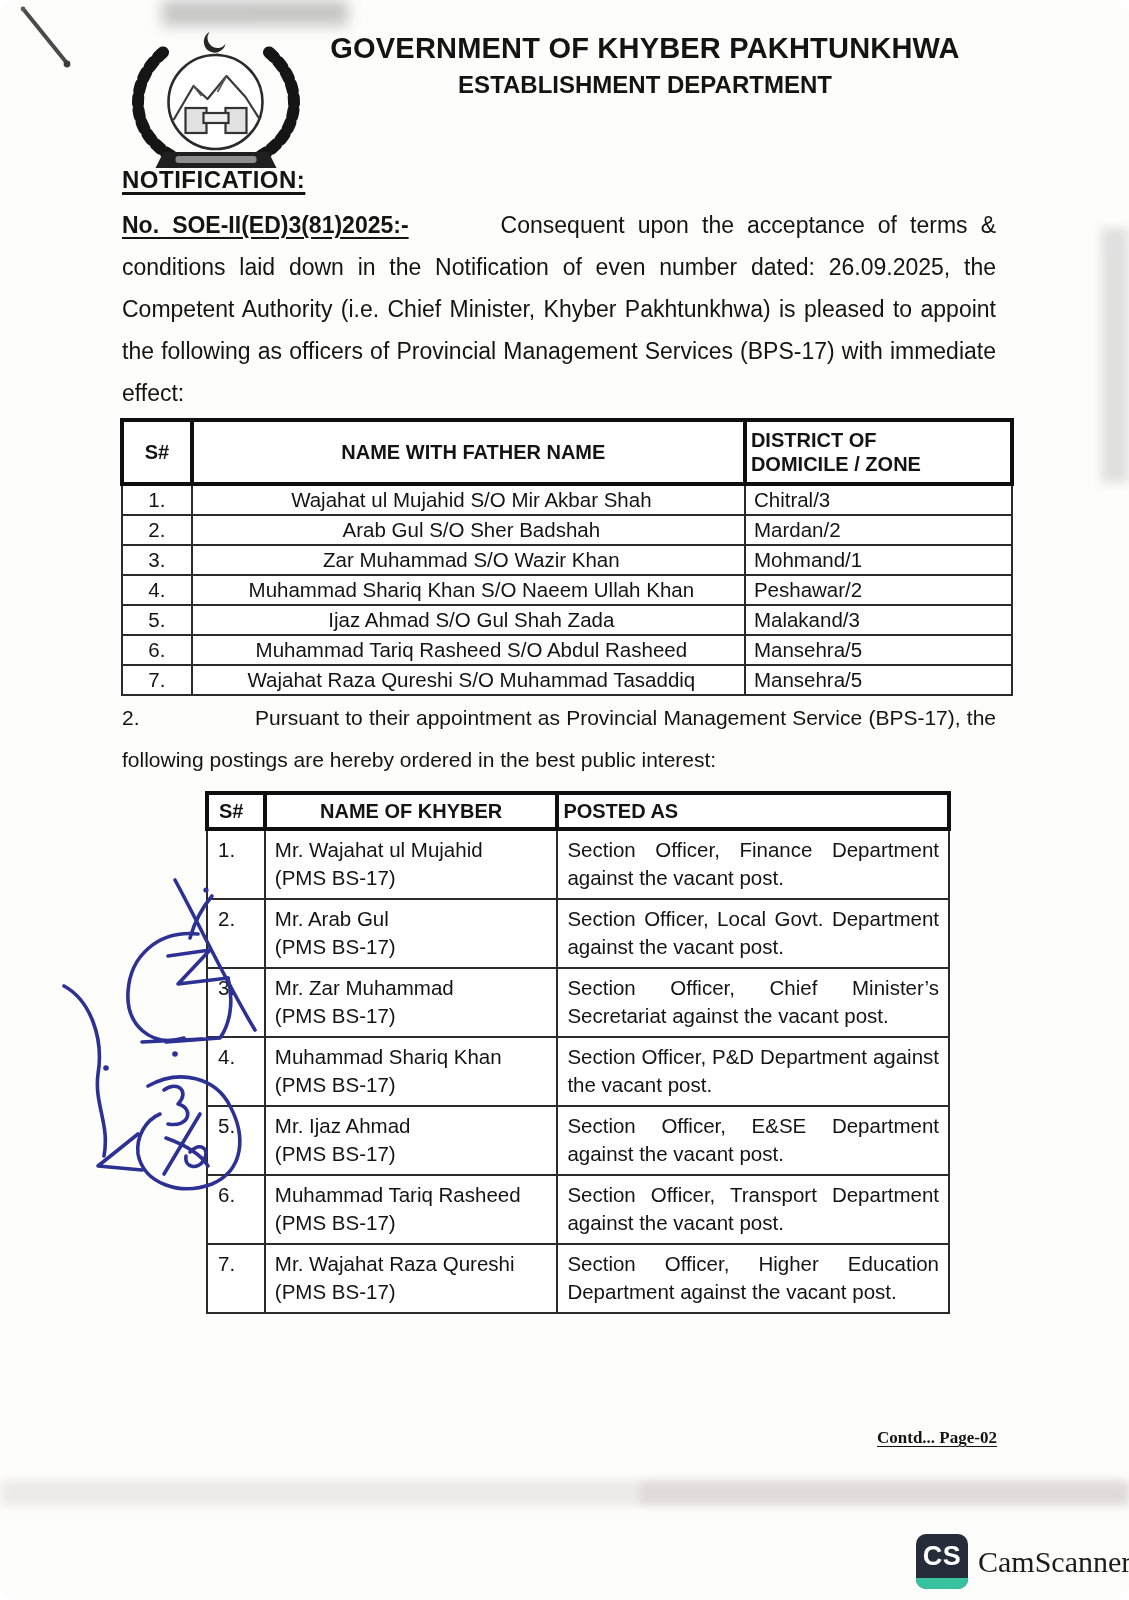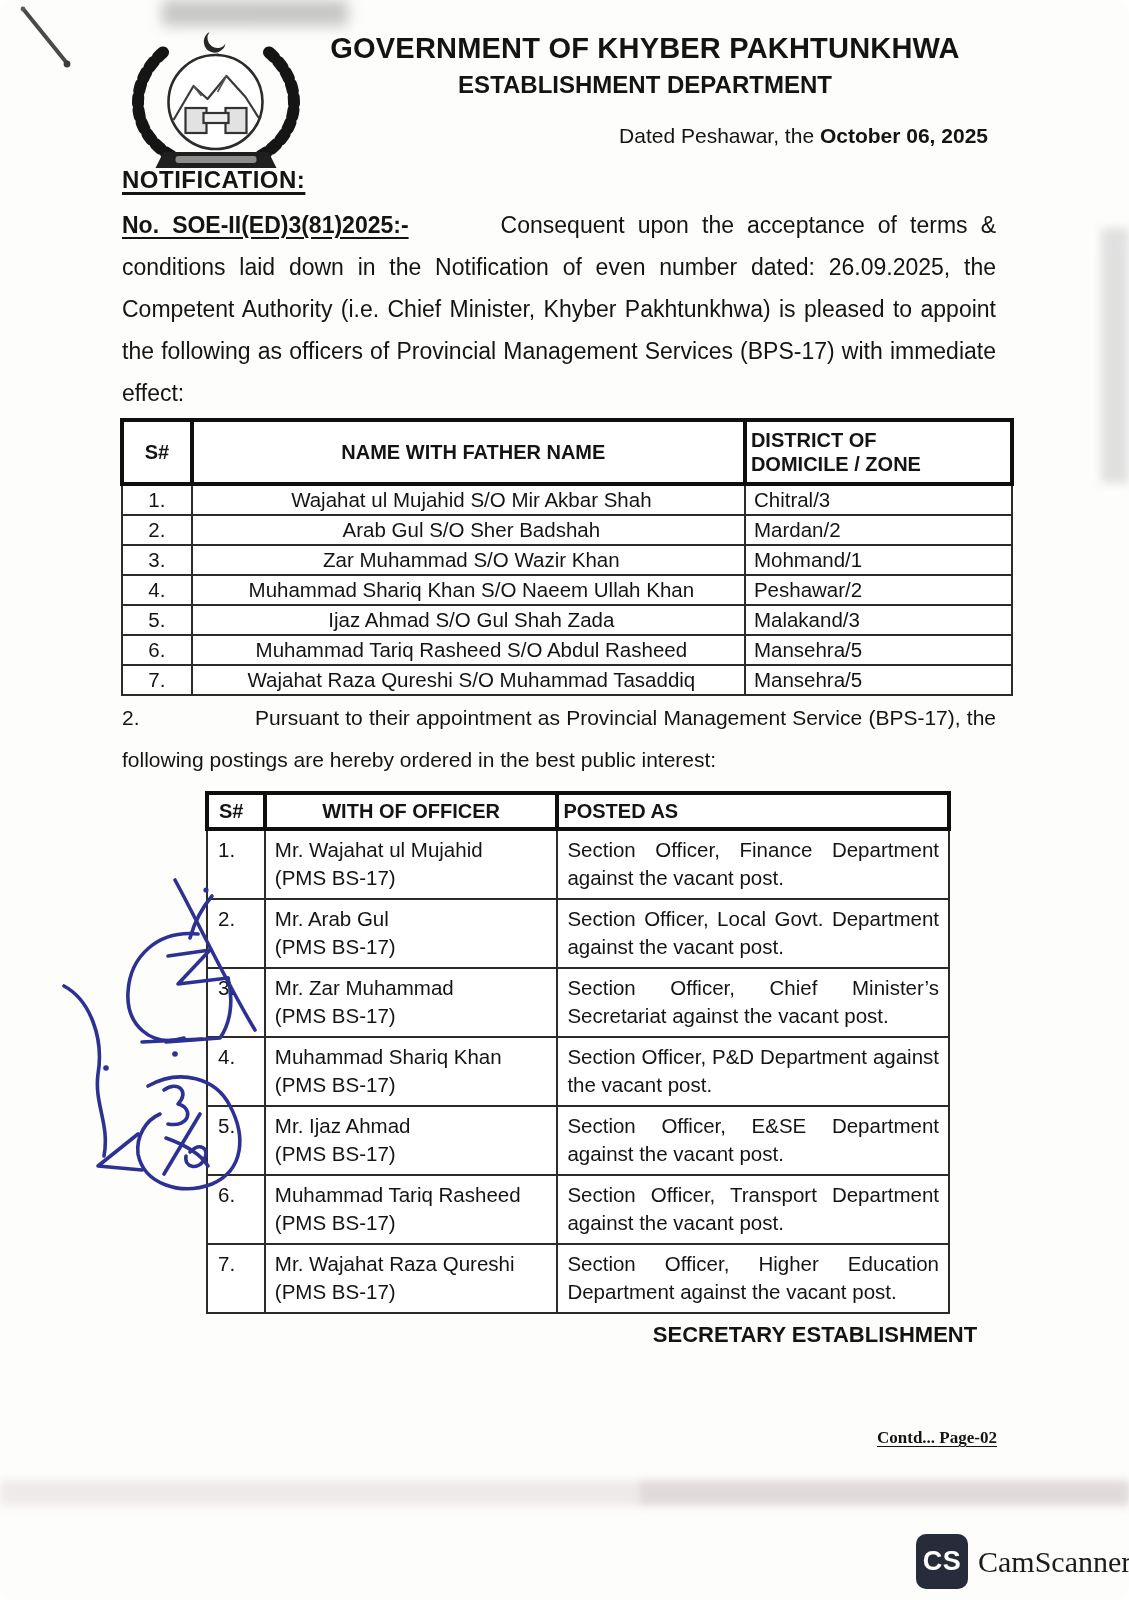--- a/index.html
+++ b/index.html
@@ -63,21 +63,21 @@
   .signature { position:absolute; left:48px; top:852px; width:234px; height:376px; pointer-events:none; }
   
   .secretary { position:absolute; left:590px; top:1320px; width:450px; text-align:center; font-size:22px; font-weight:700; line-height:29px; }
   .contd {
     position:absolute; left:862px; top:1428px; width:150px; text-align:center;
     font-family:"Liberation Serif", serif; font-weight:700; font-size:17px;
     text-decoration:underline; text-underline-offset:3px;
   }
   
   .cam-brand { position:absolute; left:916px; top:1534px; display:flex; align-items:center; }
-  .cs-icon { width:52px; height:55px; background:#262c3a; border-radius:10px; overflow:hidden; display:flex; flex-direction:row; }
+  .cs-icon { width:52px; height:55px; background:#262c3a; border-radius:10px; overflow:hidden; display:flex; flex-direction:column; }
   .cs-txt { flex:1; color:#fff; font-weight:700; font-size:27px; display:flex; align-items:center; justify-content:center; letter-spacing:.5px; }
   .cs-strip { height:11px; background:#38c39e; }
   .cs-label { margin-left:10px; font-family:"Liberation Serif", serif; font-size:30px; color:#1c1c1c; }
 </style>
 </head>
 <body>
 
 <div class="page">
 
   <div class="smudge smudge-top"></div>
@@ -109,21 +109,20 @@
     <rect x="90" y="87" width="25" height="10" fill="#efefef" stroke="#333" stroke-width="2.2"></rect>
 
     <path d="M50 126 L155 126 L163 142 L42 142 Z" fill="#1f1f1f"></path>
     <rect x="62" y="130" width="81" height="7" rx="3" fill="#8d8d8d"></rect>
   </svg>
 
   <div class="title-block">
     <div class="title-1">GOVERNMENT OF KHYBER PAKHTUNKHWA</div>
     <div class="title-2">ESTABLISHMENT DEPARTMENT</div>
   </div>
-  <div class="date-line"><span>Dated Peshawar, the </span><b>October 06, 2025</b></div>
 
   <div class="notif-heading">NOTIFICATION:</div>
 
   <div class="para1"><span class="ref-no">No. SOE-II(ED)3(81)2025:-</span><span class="ref-gap"></span><span>Consequent upon the acceptance of terms &amp; conditions laid down in the Notification of even number dated: 26.09.2025, the Competent Authority (i.e. Chief Minister, Khyber Pakhtunkhwa) is pleased to appoint the following as officers of Provincial Management Services (BPS-17) with immediate effect:</span></div>
 
   <table class="table1">
     <thead>
       <tr>
         <th class="c-sn">S#</th>
         <th class="c-name">NAME WITH FATHER NAME</th>
@@ -179,21 +178,21 @@
 
   <div class="para2">
     <span class="num">2.</span>
     <div class="body">Pursuant to their appointment as Provincial Management Service (BPS-17), the following postings are hereby ordered in the best public interest:</div>
   </div>
 
   <table class="table2">
     <thead>
       <tr>
         <th class="c2-sn">S#</th>
-        <th class="c2-name">WITH OF OFFICER</th>
+        <th class="c2-name">NAME OF KHYBER</th>
         <th class="c2-post">POSTED AS</th>
       </tr>
     </thead>
     <tbody>
 
         <tr>
           <td class="c2-sn">1.</td>
           <td class="c2-name">
             <div>Mr. Wajahat ul Mujahid</div>
             <div>(PMS BS-17)</div>
@@ -274,21 +273,20 @@
       <path d="M142 300 C152 290, 162 296, 156 308 C150 318, 136 316, 138 304"></path>
     </g>
     <g fill="#2c3193">
       <circle cx="158" cy="38" r="2.6"></circle>
       <circle cx="127" cy="202" r="2.8"></circle>
       <circle cx="58" cy="216" r="2.8"></circle>
     </g>
   </svg>
 
   <div class="secretary">
-    <div>SECRETARY ESTABLISHMENT</div>
   </div>
 
   <div class="contd">Contd... Page-02</div>
 
   <div class="cam-brand">
     <div class="cs-icon">
       <div class="cs-txt">CS</div>
       <div class="cs-strip"></div>
     </div>
     <div class="cs-label">CamScanner</div>

